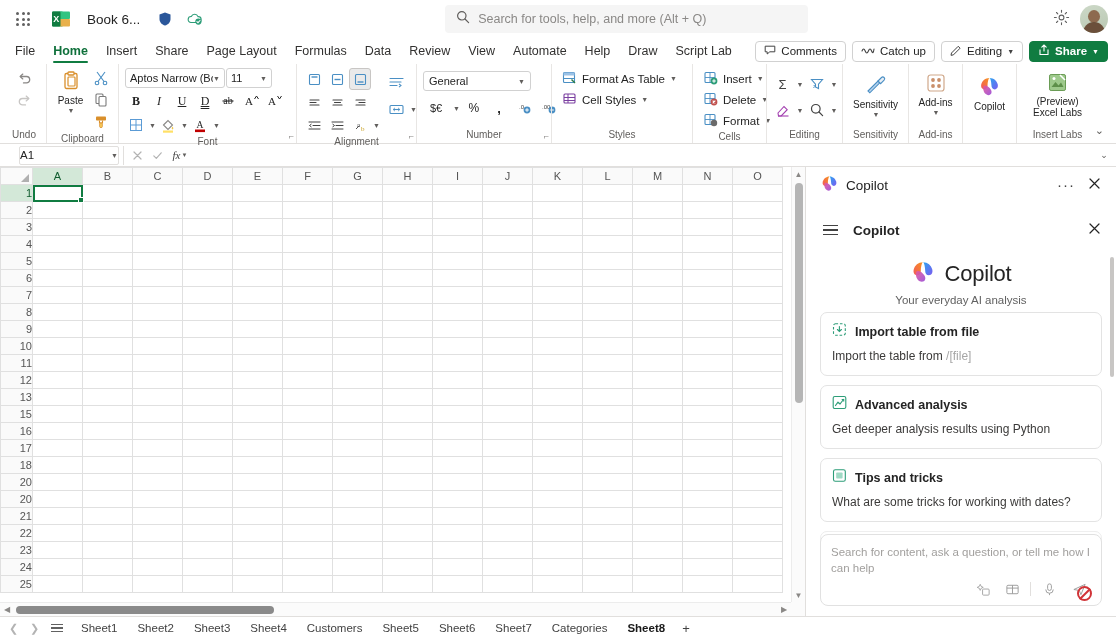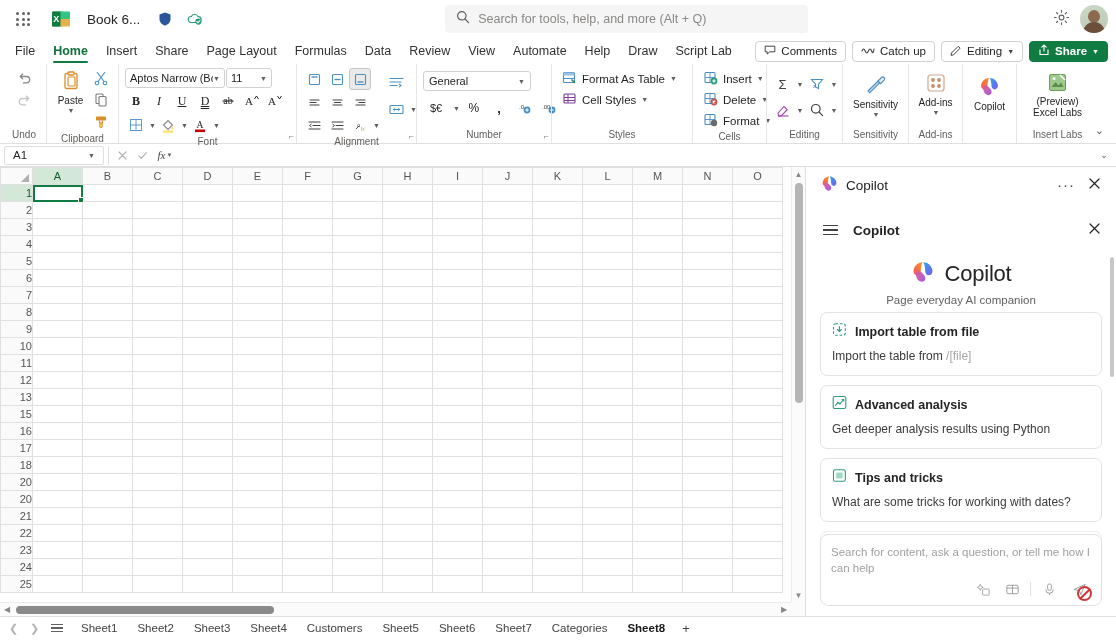--- a/index.html
+++ b/index.html
@@ -137,22 +137,22 @@
     padding: 2px 6px; border-radius: 3px;
   }
 
   
   .formulabar {
     height: 23px; display: flex; align-items: center; gap: 0;
     border-bottom: 1px solid #e1dfdd; background: #fff; padding: 0 2px;
   }
   .namebox {
     width: 100px; height: 19px; border: 1px solid #e1dfdd; border-radius: 2px; background: #fff;
-    display: flex; align-items: center; justify-content: space-between; padding: 0 8px;
-    font-size: 11.5px; color: #242424; cursor: pointer; margin-left: 2px;
+    display: flex; align-items: center; justify-content: space-between; padding: 0 0;
+    font-size: 11.5px; color: #242424; cursor: pointer; margin-left: 17px;
   }
   .fb-btns { display: flex; align-items: center; gap: 1px; padding: 0 4px; border-left: 1px solid #e1dfdd; margin-left: 4px; }
   .fb-btn { width: 19px; height: 19px; display: flex; align-items: center; justify-content: center; cursor: pointer; border-radius: 2px; }
   .fb-input { flex: 1; height: 19px; border: none; outline: none; font-size: 12px; padding: 0 5px; font-family: inherit; color: #242424; }
   .fb-expand { width: 20px; height: 19px; display: flex; align-items: center; justify-content: center; cursor: pointer; color: #605e5c; font-size: 9px; }
 
   
   .main { display: flex; height: 449px; }
   .gridwrap { flex: 1; position: relative; overflow: hidden; background: #fff; }
 
@@ -1442,21 +1442,21 @@
           <div class="cp-hero-row">
             <span>
               <svg width="26" height="26" viewBox="0 0 24 24">
                 <path d="M12 3 C16.5 3 19.5 6 20.5 9.5 C21.3 12.4 20 15 17.5 15 C15 15 14 13 14 10.5 C14 7.5 13 3 12 3 Z" fill="url(#cpg1)"></path>
                 <path d="M12 3 C7.5 3 4.5 6 3.5 9.5 C2.7 12.4 4 15 6.5 15 C9 15 10 13 10 10.5 C10 7.5 11 3 12 3 Z" fill="url(#cpg2)"></path>
                 <path d="M7 11 C9.5 11 12 12.8 13.5 15.5 C15 18.3 13.8 21 11 21 C8.2 21 6 18.5 5.6 15.5 C5.3 13.3 5.5 11 7 11 Z" fill="url(#cpg3)" opacity="0.92"></path>
               </svg>
             </span>
             <span class="cp-hero-title">Copilot</span>
           </div>
-          <div class="cp-hero-sub">Page everyday AI companion</div>
+          <div class="cp-hero-sub">Your everyday AI analysis</div>
         </div>
 
         <div class="cp-card">
           <div class="cp-card-head">
             <span>
               <svg width="15" height="15" viewBox="0 0 15 15">
                   <rect x="1.5" y="1.8" width="11.8" height="11.4" rx="2" fill="none" stroke="#2d9d78" stroke-width="1.1" stroke-dasharray="2.6 1.8"></rect>
                   <path d="M7.4 4.5 v5 M5.4 7.5 L7.4 9.5 L9.4 7.5" fill="none" stroke="#2d9d78" stroke-width="1.1" stroke-linecap="round"></path>
                 </svg>
             </span>

